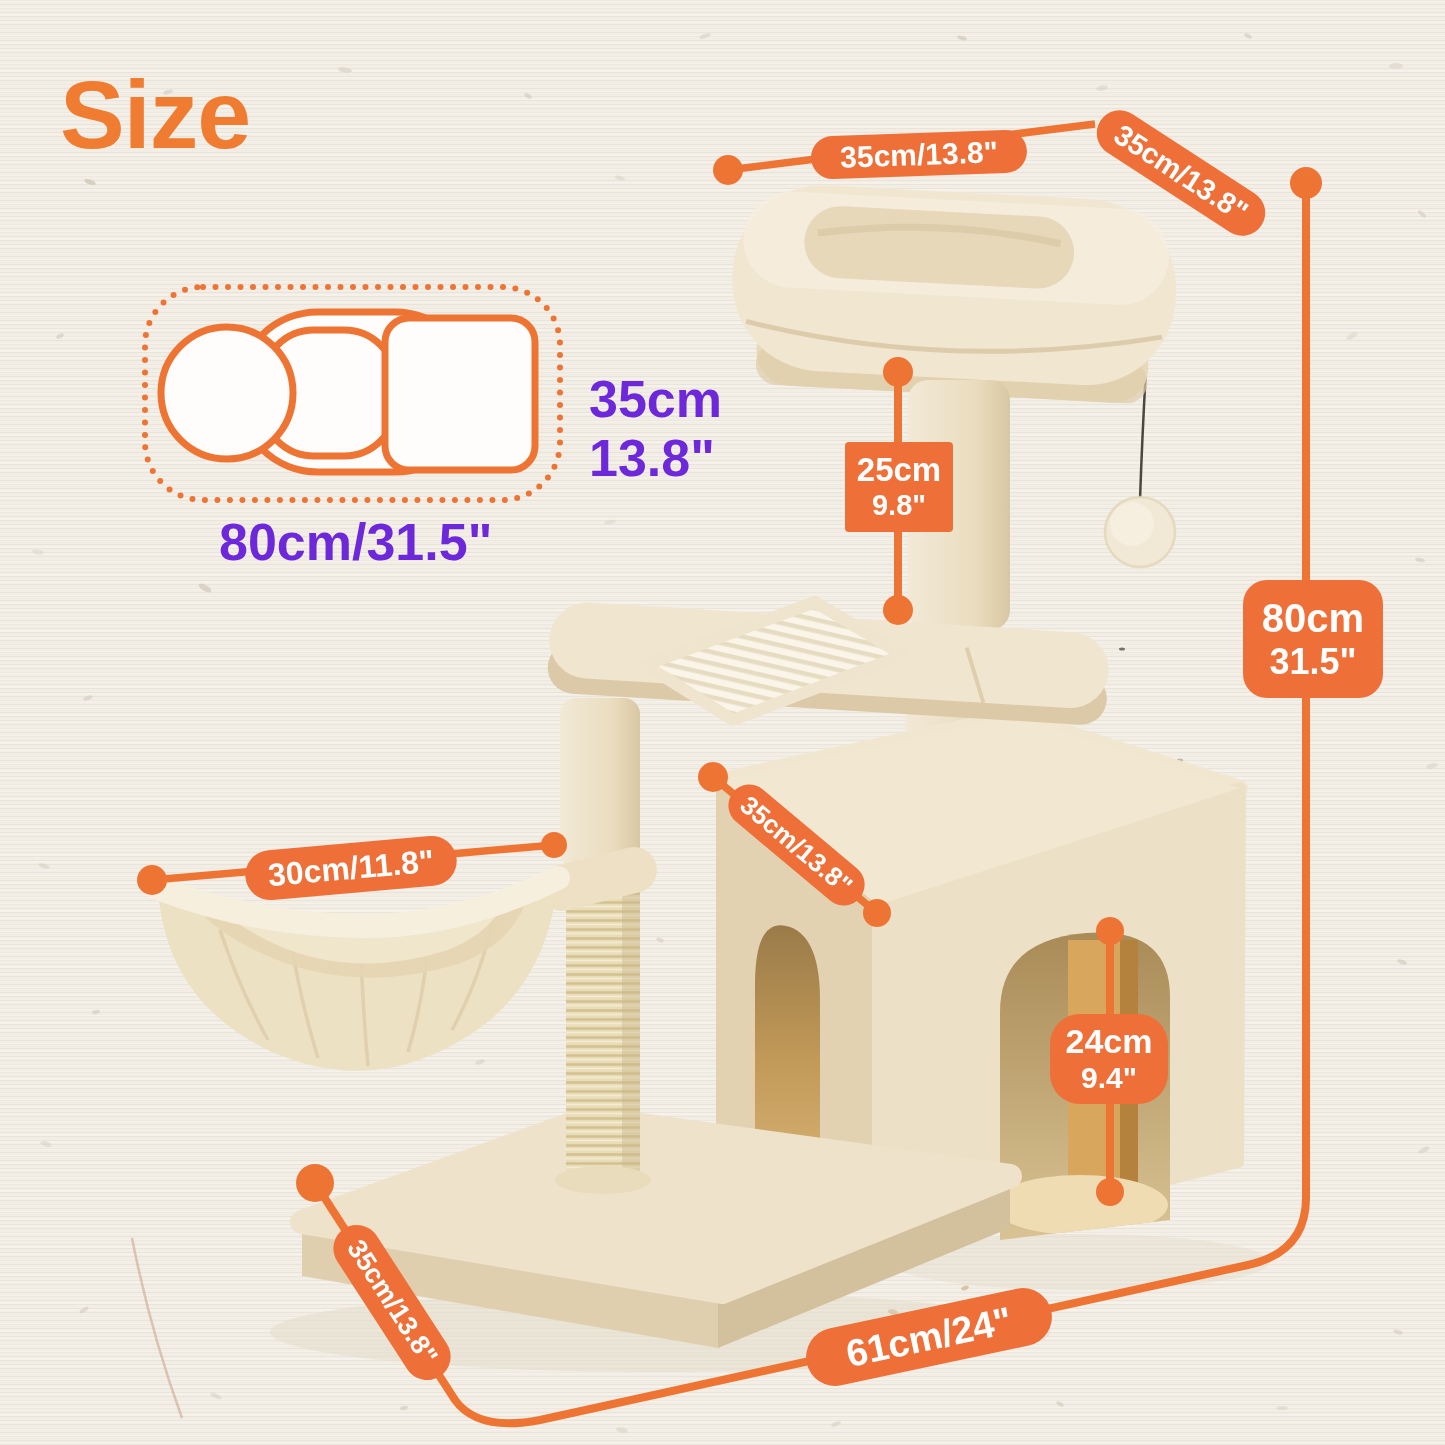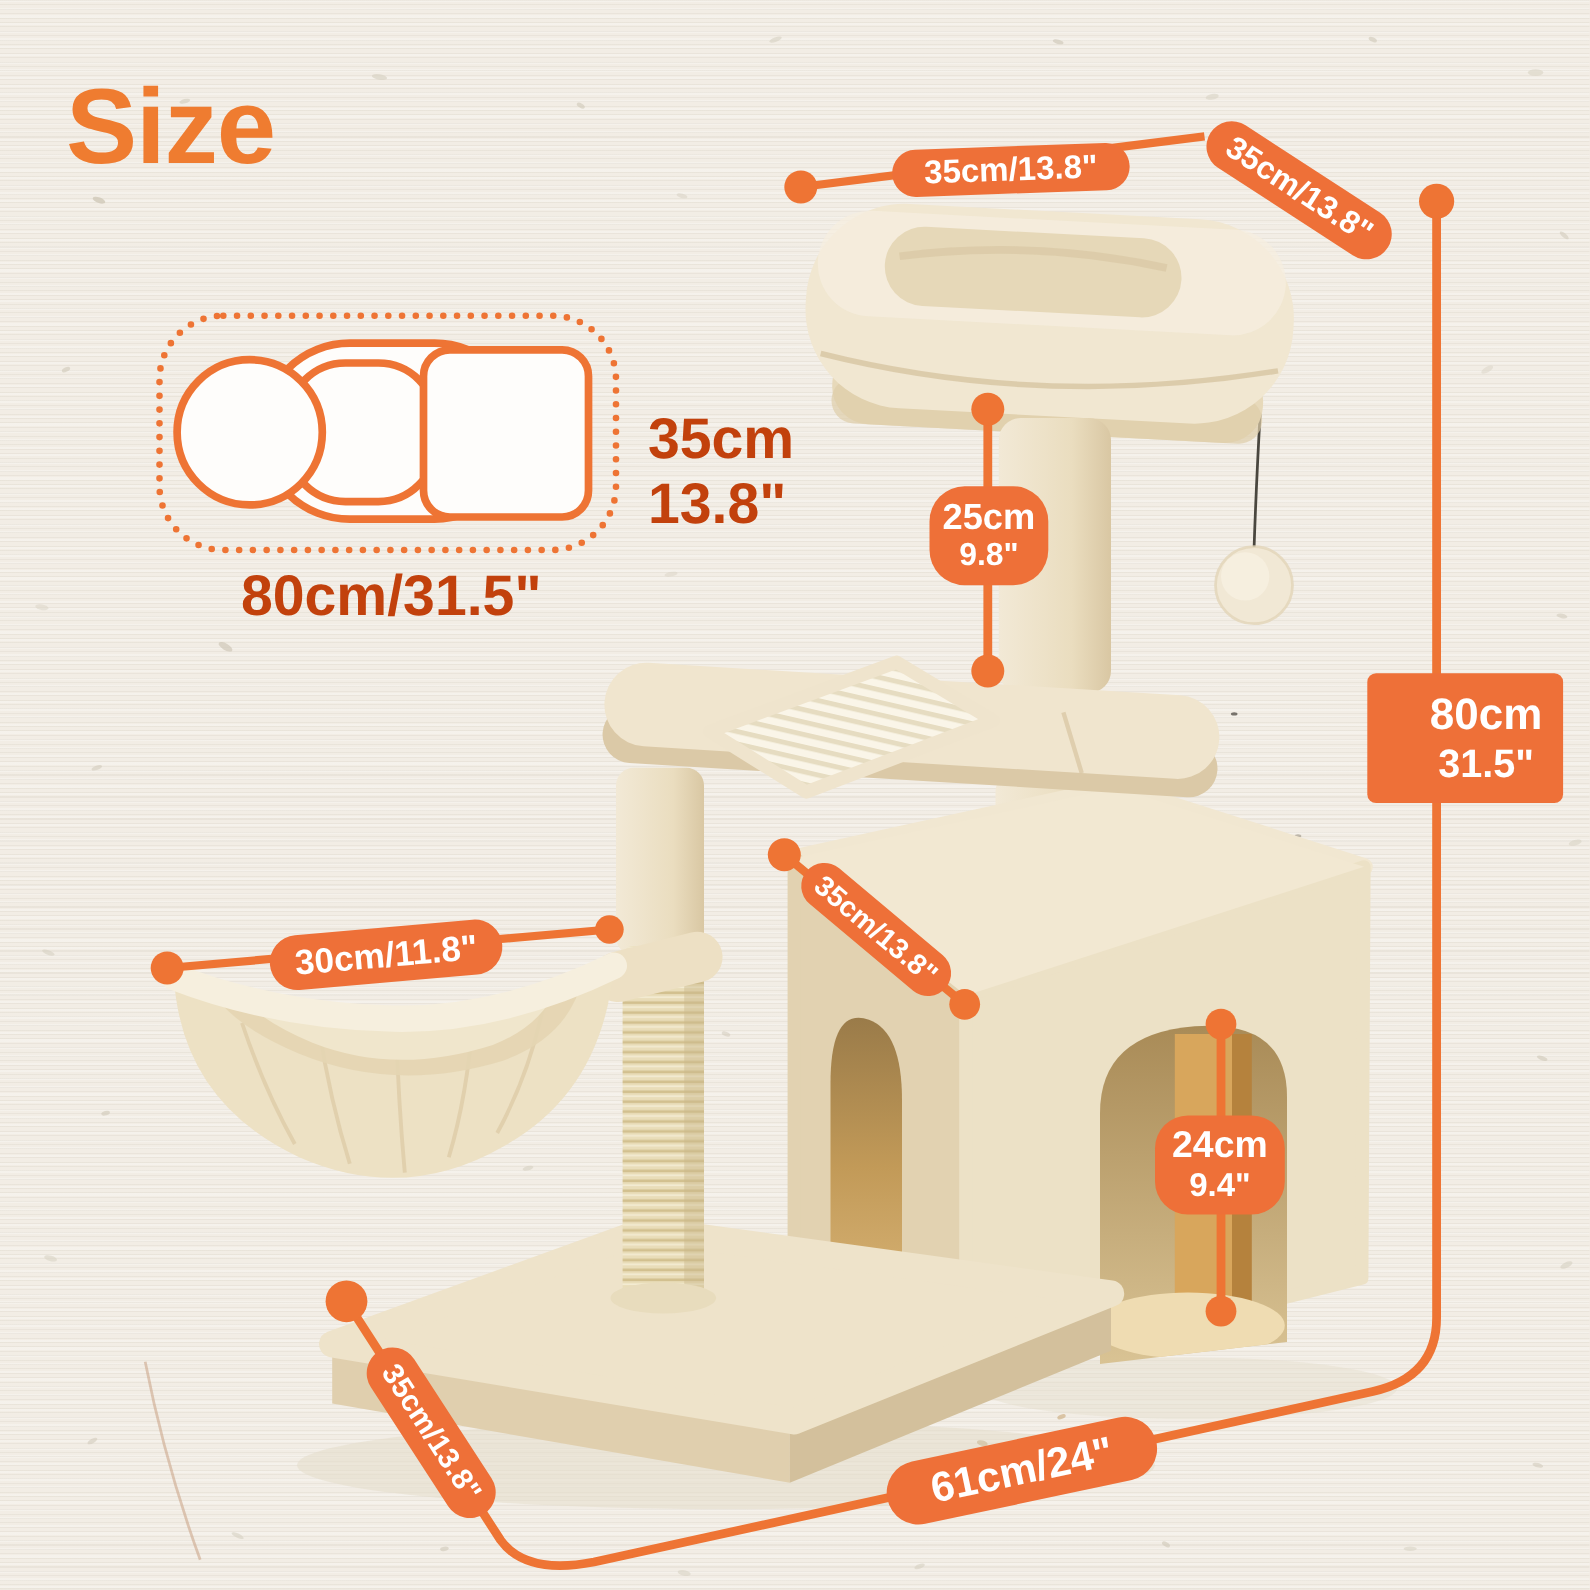--- a/index.html
+++ b/index.html
@@ -12,42 +12,42 @@
     font-family:"Liberation Sans", sans-serif;
   }
   #canvas{position:absolute;inset:0;width:1445px;height:1445px;}
   svg.scene{position:absolute;left:0;top:0;z-index:1;}
 
   .page-title{
     position:absolute;left:60px;top:22px;z-index:3;
     font-size:97px;font-weight:800;color:#EF7C30;letter-spacing:-1px;margin-top:37px;
   }
   .tv-label{
-    position:absolute;z-index:3;color:#c2410c;font-weight:800;
+    position:absolute;z-index:3;color:#6d28d9;font-weight:800;
   }
   .tv-side{left:589px;top:370px;font-size:52px;line-height:1.13;}
   .tv-bottom{left:219px;top:512px;font-size:52px;}
 
   .pill,.dimbox{
     position:absolute;z-index:4;background:#EE7038;color:#FFFFFF;font-weight:700;
     display:flex;align-items:center;justify-content:center;text-align:center;
   }
   .pill{border-radius:999px;white-space:nowrap;}
   .dimbox{flex-direction:column;line-height:1.16;}
 
   .pill-bed-width  {left:811px;top:133px;width:216px;height:43px;font-size:30px;transform:rotate(-2deg);}
   .pill-bed-depth  {left:1085px;top:150px;width:192px;height:46px;font-size:29px;transform:rotate(33deg);}
   .pill-condo-depth{left:714px;top:824px;width:165px;height:42px;font-size:26px;transform:rotate(40deg);}
   .pill-basket     {left:245px;top:843px;width:212px;height:50px;font-size:32px;transform:rotate(-5deg);}
   .pill-base-depth {left:304px;top:1279px;width:176px;height:47px;font-size:27px;transform:rotate(57deg);}
   .pill-base-width {left:804px;top:1308px;width:250px;height:58px;font-size:38px;transform:rotate(-12deg);}
 
-  .box-post-height  {left:845px;top:442px;width:108px;height:90px;border-radius:32px;font-size:33px;}
+  .box-post-height  {left:845px;top:442px;width:108px;height:90px;border-radius:4px;font-size:33px;}
   .box-post-height .l2{font-size:29px;}
-  .box-total-height {left:1243px;top:612px;width:140px;height:118px;border-radius:8px;font-size:40px;padding-left:38px;}
+  .box-total-height {left:1243px;top:580px;width:140px;height:118px;border-radius:24px;font-size:40px;}
   .box-total-height .l2{font-size:36px;}
   .box-door-height  {left:1050px;top:1014px;width:118px;height:90px;border-radius:30px;font-size:34px;}
   .box-door-height .l2{font-size:30px;}
 </style>
 </head>
 <body>
 
 <div id="canvas">
 
   <svg class="scene" width="1445" height="1445" viewBox="0 0 1445 1445">

